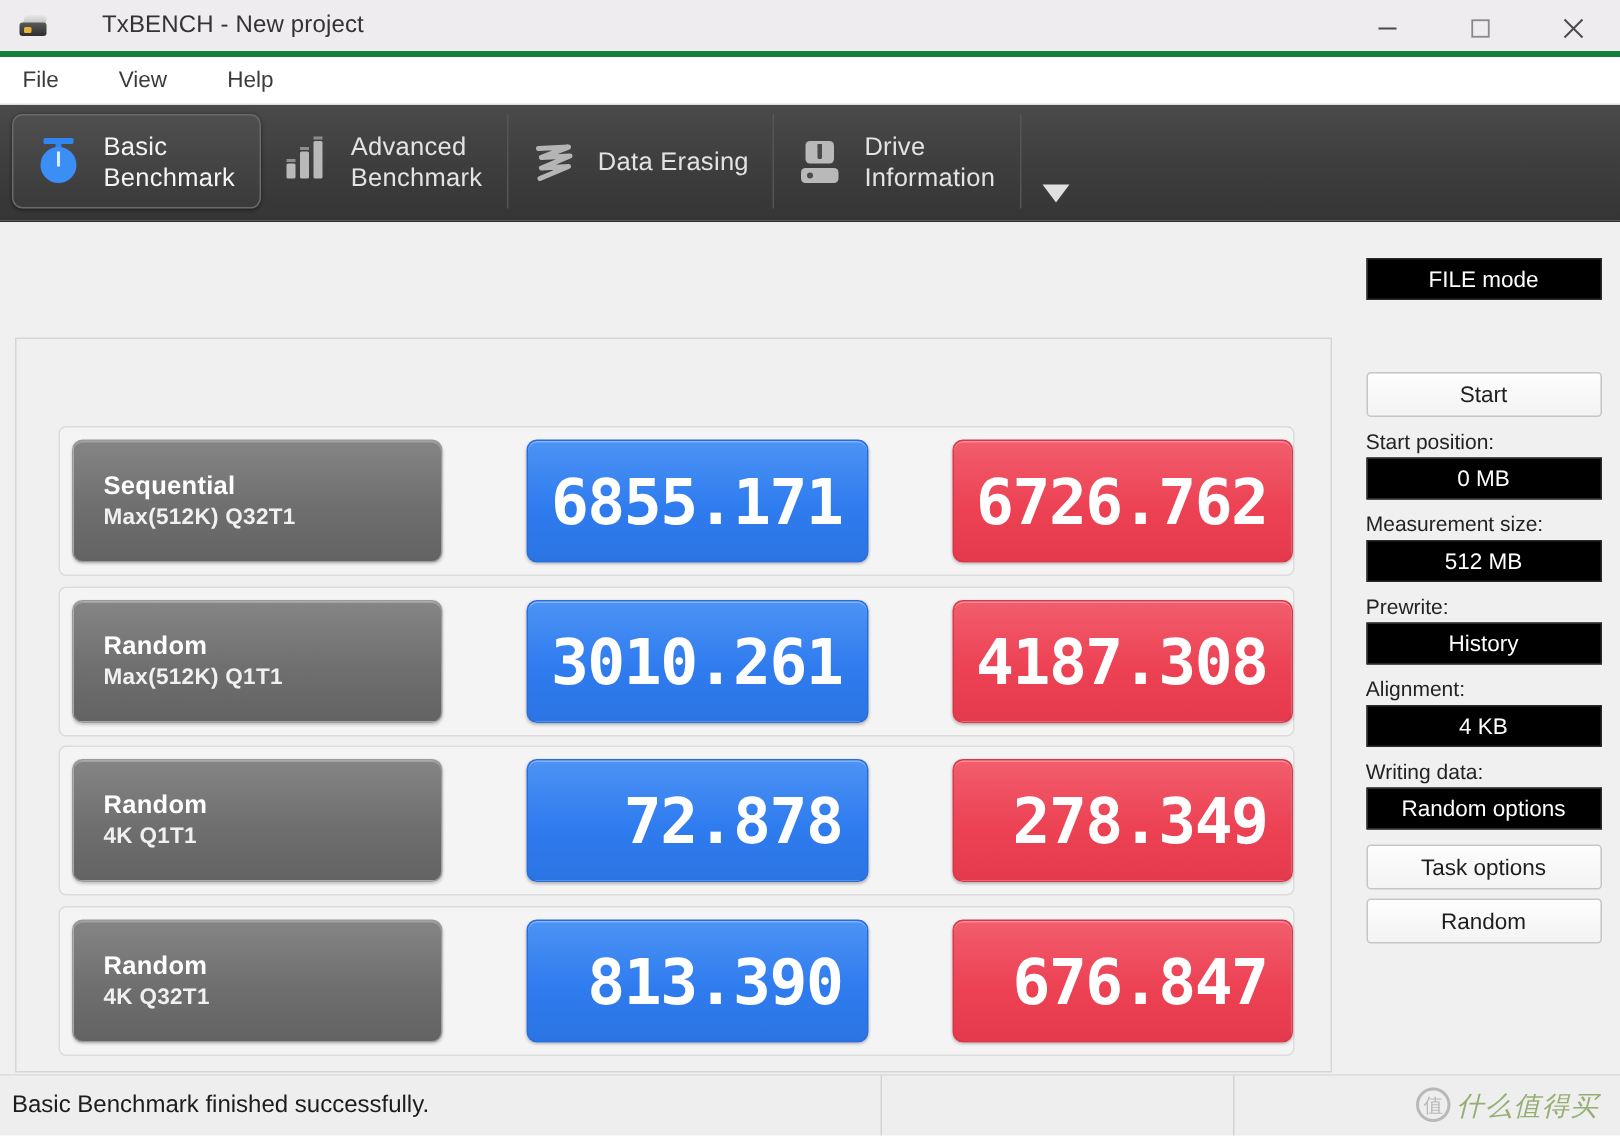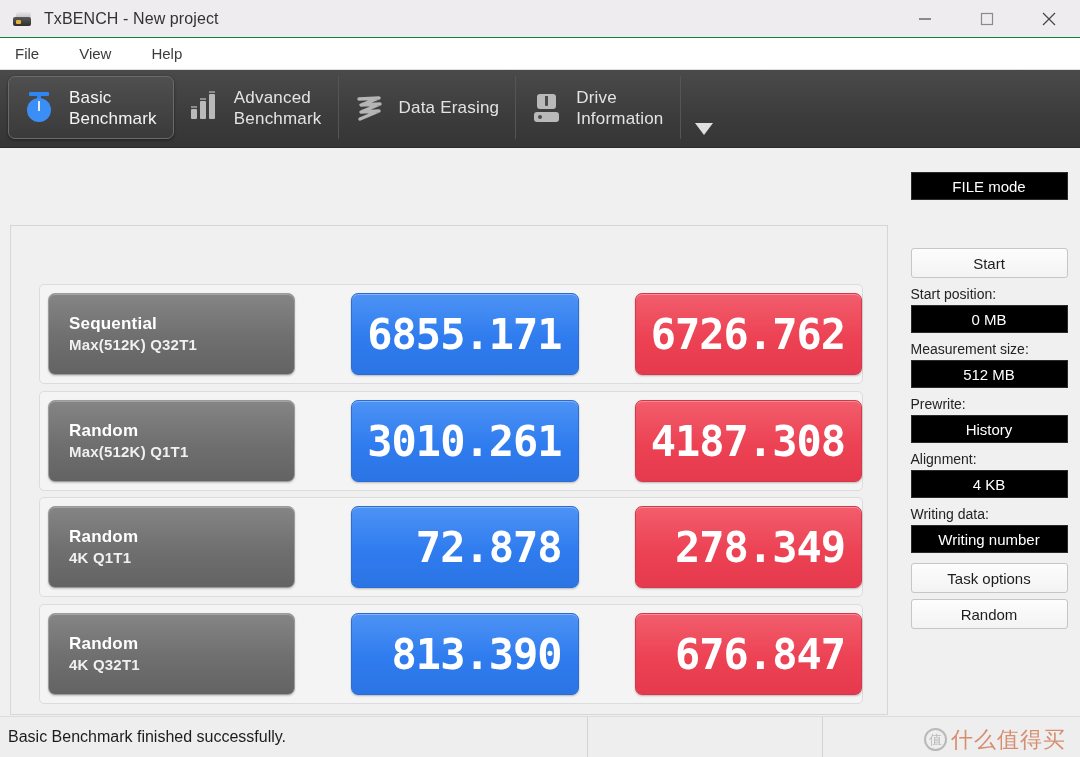--- a/index.html
+++ b/index.html
@@ -14,21 +14,22 @@
     width: 1080px; height: 757px;
     background: #f0f0f0;
   }
 
   
   .titlebar {
     position: absolute; top: 0; left: 0;
     width: 1080px; height: 38px;
     background: #eeecee;
     display: flex; align-items: center;
-    border-bottom: 1px solid #15803d;
+    border-bottom: 4px solid #15803d;
+    gap: 24px;
   }
   .title-icon {
     width: 22px; height: 20px;
     margin-left: 12px; margin-right: 10px;
     position: relative; flex: none;
   }
   .title-icon .ti-body {
     position: absolute; left: 1px; top: 8px;
     width: 18px; height: 9px;
     background: linear-gradient(#5a5a5a, #2e2e2e);
@@ -350,21 +351,21 @@
     display: flex; align-items: center;
     opacity: .55;
   }
   .wm-circ {
     width: 23px; height: 23px; border-radius: 50%;
     border: 2px solid #8e8e8e;
     color: #8e8e8e; font-size: 13px;
     display: flex; align-items: center; justify-content: center;
     margin-right: 4px;
   }
-  .wm-text { color: #c2410c; font-size: 22px; letter-spacing: 1px; }
+  .wm-text { color: #4d7c0f; font-size: 18px; letter-spacing: 1px; font-style: italic; }
 </style>
 </head>
 <body>
 
 <div id="app">
 
   <div class="titlebar">
     <div class="title-icon">
       <div class="ti-top"></div>
       <div class="ti-body"></div>
@@ -503,21 +504,21 @@
     <div class="sb-cap">Measurement size:</div>
     <div class="sb-dark">512 MB</div>
     <div class="sp6"></div>
     <div class="sb-cap">Prewrite:</div>
     <div class="sb-dark">History</div>
     <div class="sp6"></div>
     <div class="sb-cap">Alignment:</div>
     <div class="sb-dark">4 KB</div>
     <div class="sp6"></div>
     <div class="sb-cap">Writing data:</div>
-    <div class="sb-dark">Writing number</div>
+    <div class="sb-dark">Random options</div>
     <div class="sp10"></div>
     <div class="sb-light">Task options</div>
     <div class="sp6"></div>
     <div class="sb-light">Random</div>
   </div>
 
   <div class="statusbar">
     <div class="sb-seg1">Basic Benchmark finished successfully.</div>
     <div class="sb-seg2"></div>
     <div class="sb-seg3">

